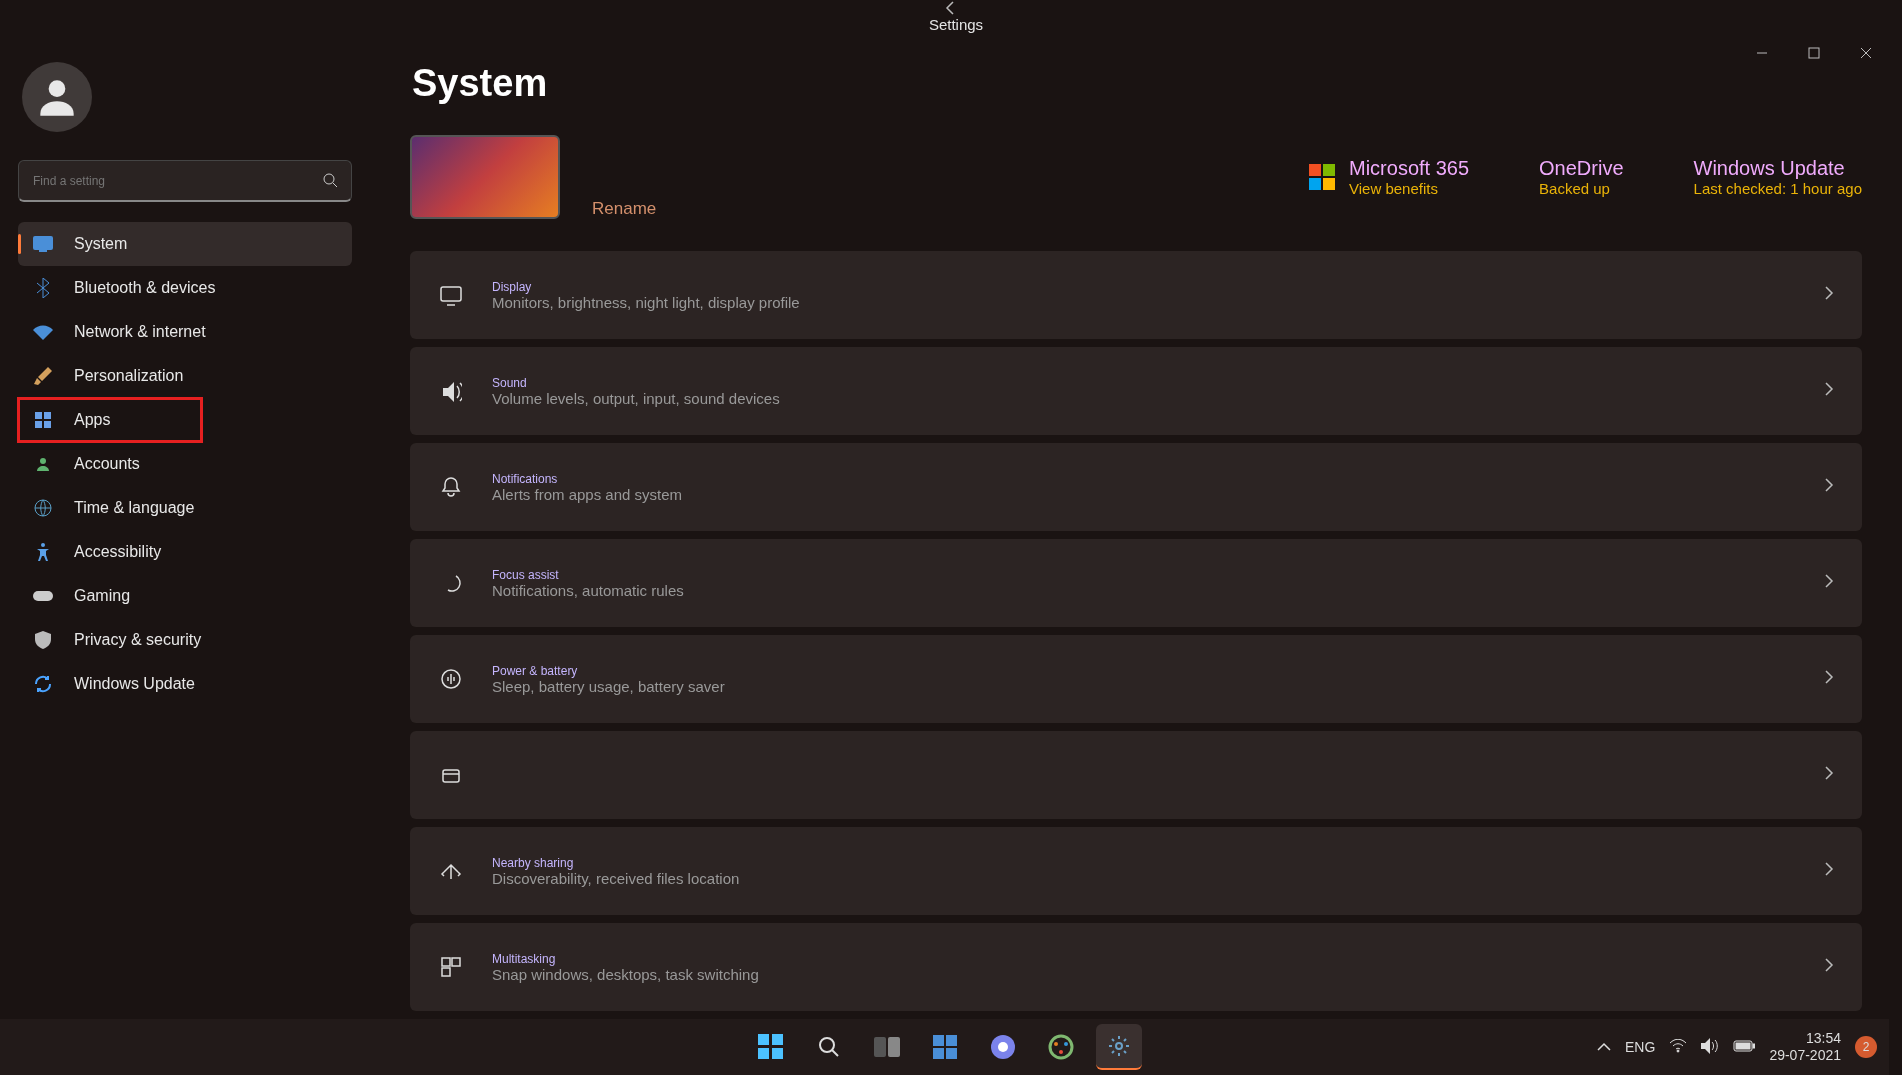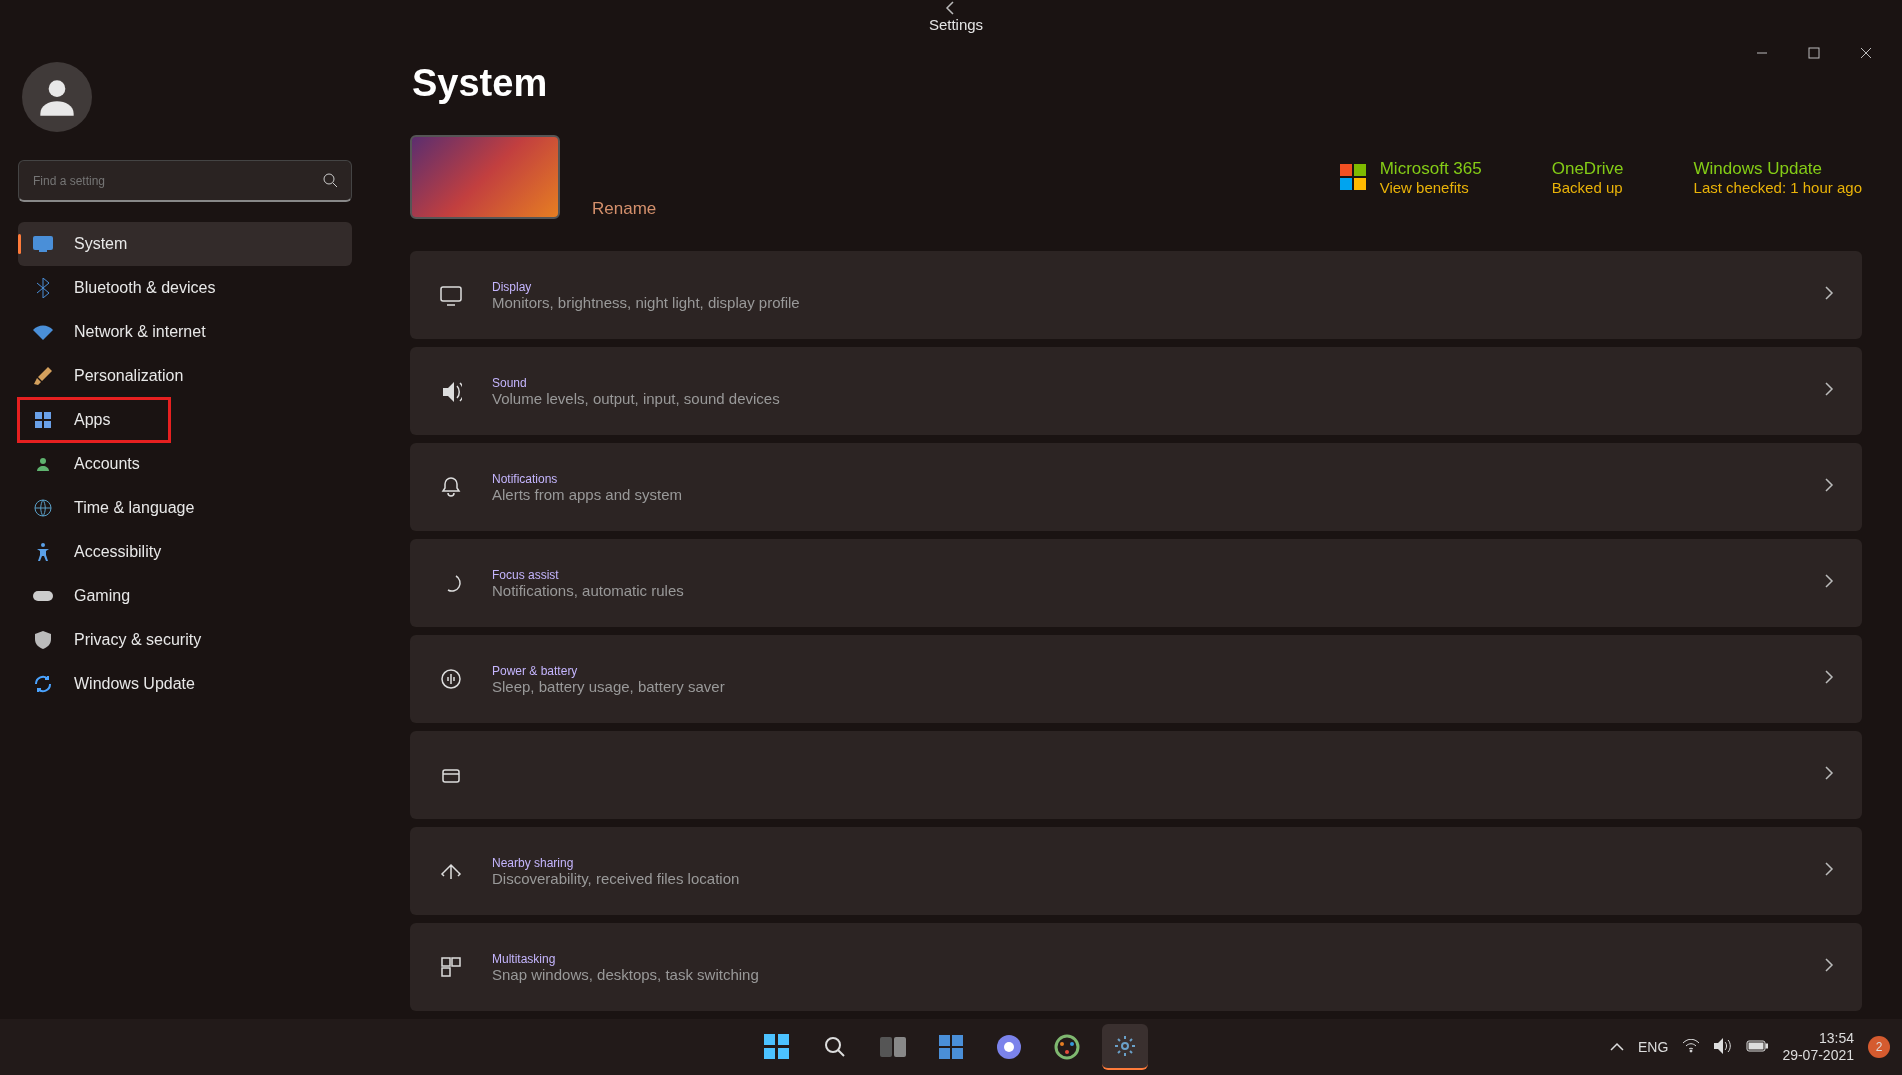--- a/index.html
+++ b/index.html
@@ -17,42 +17,42 @@
 .sidebar { width:370px; padding:20px 18px 0 18px; }
 .avatar { width:70px; height:70px; border-radius:50%; background:#403a39; display:flex; align-items:center; justify-content:center; margin-bottom:28px; margin-left:4px; }
 .avatar svg { width:50px; height:50px; }
 .search { position:relative; margin-bottom:20px; }
 .search input { width:100%; height:42px; background:#2a2322; border:1px solid #444; border-radius:6px; color:#ccc; padding:0 42px 0 14px; font-size:12px; outline:none; border-bottom:2px solid #888; }
 .search .icon { position:absolute; right:14px; top:12px; color:#ccc; }
 .nav-item { height:44px; display:flex; align-items:center; padding:0 14px; border-radius:6px; font-size:16px; cursor:pointer; position:relative; color:#e8e8e8; }
 .nav-item .icon { width:22px; height:22px; margin-right:20px; display:flex; align-items:center; justify-content:center; }
 .nav-item.active { background:#332b2a; }
 .nav-item.active::before { content:''; position:absolute; left:0; top:12px; bottom:12px; width:3px; background:#ff7b3a; border-radius:2px; }
-.nav-item.highlight { outline:3px solid #e62020; outline-offset:-2px; border-radius:0; width:152px; }
+.nav-item.highlight { outline:3px solid #e62020; outline-offset:-2px; border-radius:0; width:184px; }
 
 
 .main { flex:1; padding:20px 40px 0 40px; overflow:auto; }
 .page-title { font-size:38px; font-weight:600; margin-bottom:30px; margin-left:2px; }
 .inforow { display:flex; align-items:center; gap:70px; margin-bottom:32px; }
 .device-thumb { width:150px; height:84px; border:2px solid #555; border-radius:6px; background:linear-gradient(135deg,#5b2e6f,#c23f3f,#e67e22); }
 .rename { color:#d4906c; font-size:17px; cursor:pointer; }
 .info-block { display:flex; align-items:center; gap:14px; cursor:pointer; }
 .info-block .ms-logo { width:26px; height:26px; display:grid; grid-template:1fr 1fr/1fr 1fr; gap:2px; }
 .info-block .ms-logo span:nth-child(1){background:#f25022;} .info-block .ms-logo span:nth-child(2){background:#7fba00;} .info-block .ms-logo span:nth-child(3){background:#00a4ef;} .info-block .ms-logo span:nth-child(4){background:#ffb900;}
-.info-block .txt .t1 { font-size:17px; color:#84cc16; }
+.info-block .txt .t1 { font-size:20px; color:#f0abfc; }
 .info-block .txt .t2 { font-size:15px; color:#eab308; }
 
 .setting-item { background:#2c2423; border-radius:6px; height:88px; margin-bottom:8px; display:flex; align-items:center; padding:0 28px; cursor:pointer; }
 .setting-item .icon { width:26px; height:26px; color:#ddd; margin-right:28px; display:flex; align-items:center; justify-content:center; }
 .setting-item .labels .t1 { font-size:12px; color:#c4b5fd; }
 .setting-item .labels .t2 { font-size:15px; color:#999; }
 .setting-item .chev { margin-left:auto; color:#bbb; }
 
 
-.taskbar { position:absolute; left:0; right:0; bottom:0; height:56px; background:#221a19; display:flex; align-items:center; }
+.taskbar { position:absolute; left:0; right:13px; bottom:0; height:56px; background:#221a19; display:flex; align-items:center; }
 .taskbar .center { position:absolute; left:50%; transform:translateX(-50%); display:flex; gap:12px; }
 .taskbar .center .tico { width:46px; height:46px; display:flex; align-items:center; justify-content:center; border-radius:6px; cursor:pointer; }
 .taskbar .center .tico.active { background:#3a302f; border-bottom:2px solid #ff7b3a; }
 .taskbar .tray { margin-left:auto; display:flex; align-items:center; gap:14px; padding-right:12px; color:#ddd; font-size:14px; }
 .taskbar .tray .clock { text-align:right; line-height:1.2; }
 .taskbar .tray .badge { width:22px; height:22px; border-radius:50%; background:#d55b2f; display:flex; align-items:center; justify-content:center; font-size:12px; }
 </style>
 </head>
 <body>
 

